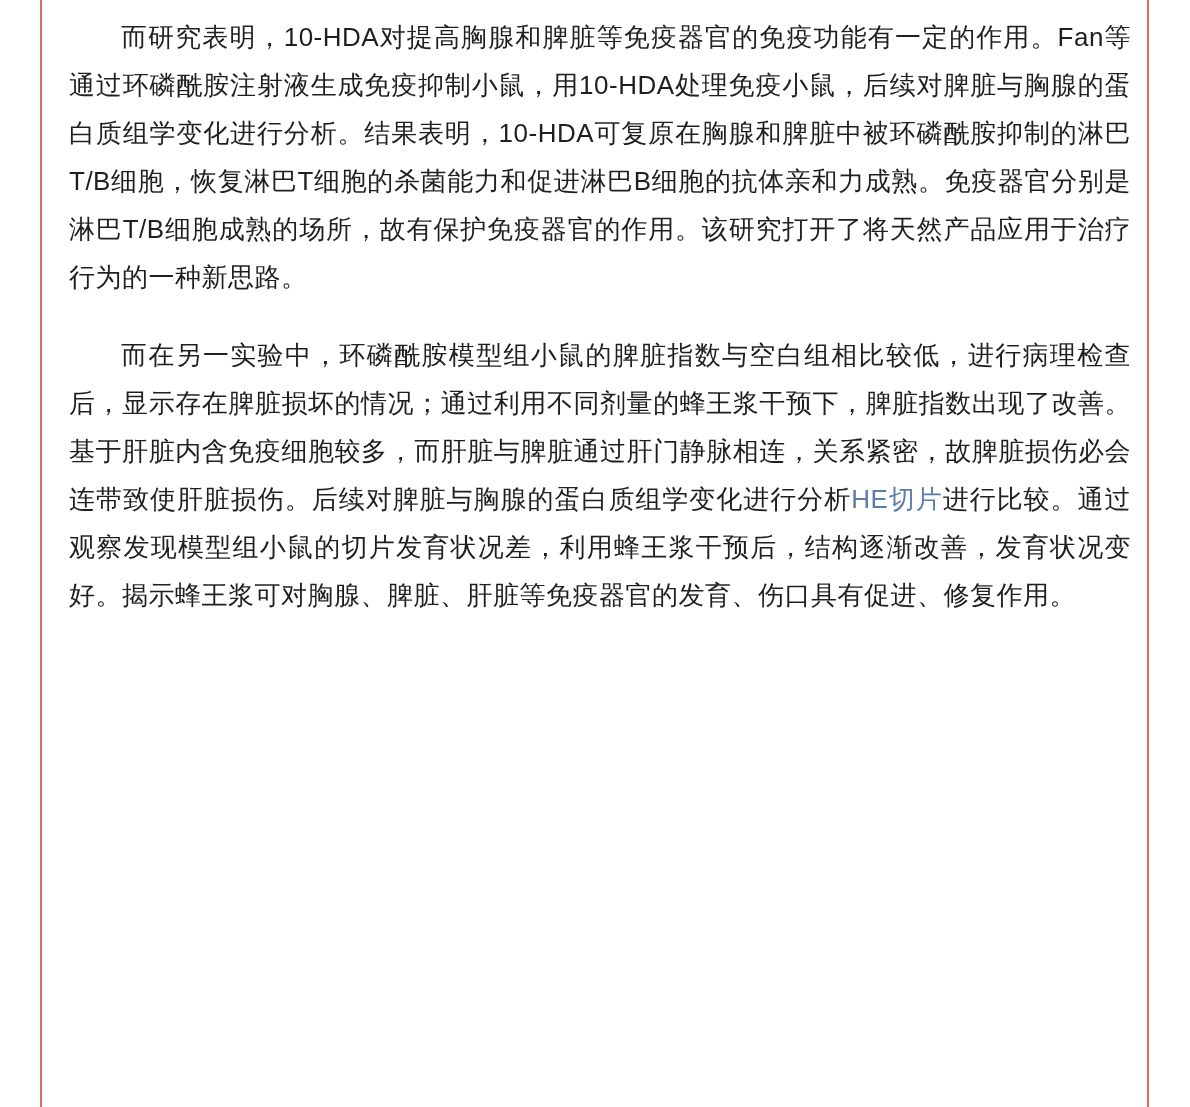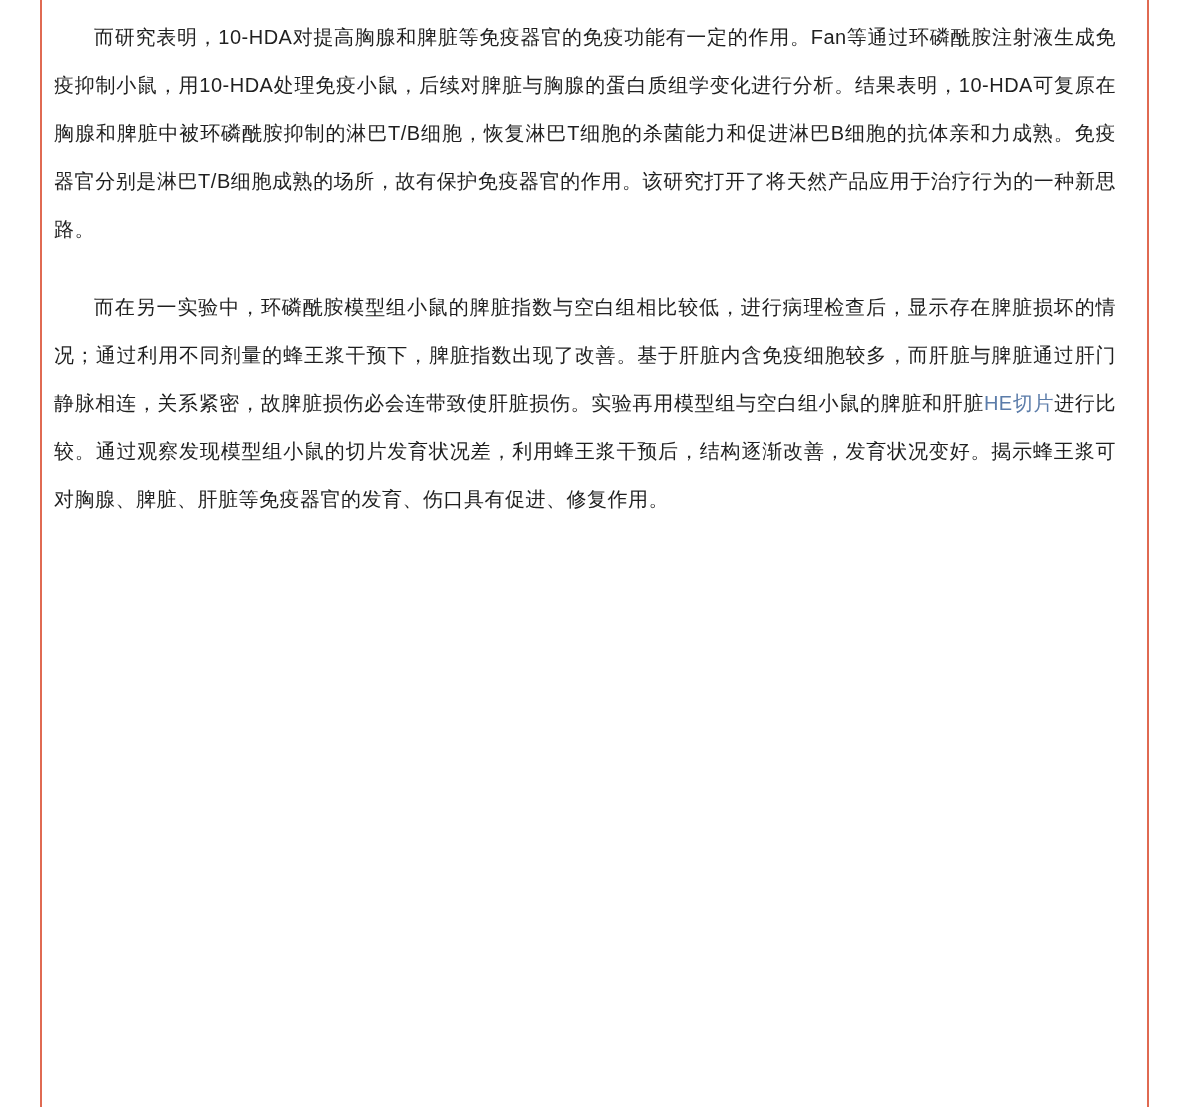--- a/index.html
+++ b/index.html
@@ -15,23 +15,23 @@
     position:relative;overflow:hidden;
     font-family:"Liberation Sans","DejaVu Sans",sans-serif;
   }
   .margin-rule{
     position:absolute;top:0;bottom:0;width:2px;
     background:var(--rule-color);
   }
   .margin-rule.left{left:40px;}
   .margin-rule.right{left:1147px;}
   .doc-content{
-    position:absolute;top:13px;left:54px;width:1062px;
+    position:absolute;top:13px;left:69px;width:1062px;
     color:var(--text-color);
-    font-size:20px;line-height:48px;
+    font-size:26px;line-height:48px;
     text-align:justify;
     letter-spacing:0.5px;
   }
   .doc-content p{
     text-indent:2em;
     margin:0 0 30px 0;
   }
   .inline-link{
     color:var(--link-color);
     text-decoration:none;
@@ -41,15 +41,15 @@
 </style>
 </head>
 <body>
 
 <div class="margin-rule left"></div>
 <div class="margin-rule right"></div>
 
 <div class="doc-content">
   <p><span>而研究表明，10-HDA对提高胸腺和脾脏等免疫器官的免疫功能有一定的作用。Fan等通过环磷酰胺注射液生成免疫抑制小鼠，用10-HDA处理免疫小鼠，后续对脾脏与胸腺的蛋白质组学变化进行分析。结果表明，10-HDA可复原在胸腺和脾脏中被环磷酰胺抑制的淋巴T/B细胞，恢复淋巴T细胞的杀菌能力和促进淋巴B细胞的抗体亲和力成熟。免疫器官分别是淋巴T/B细胞成熟的场所，故有保护免疫器官的作用。该研究打开了将天然产品应用于治疗行为的一种新思路。</span></p>
 
-  <p><span>而在另一实验中，环磷酰胺模型组小鼠的脾脏指数与空白组相比较低，进行病理检查后，显示存在脾脏损坏的情况；通过利用不同剂量的蜂王浆干预下，脾脏指数出现了改善。基于肝脏内含免疫细胞较多，而肝脏与脾脏通过肝门静脉相连，关系紧密，故脾脏损伤必会连带致使肝脏损伤。实验再用模型组与空白组小鼠的脾脏和肝脏</span><a class="inline-link">HE切片</a><span>进行比较。通过观察发现模型组小鼠的切片发育状况差，利用蜂王浆干预后，结构逐渐改善，发育状况变好。揭示蜂王浆可对胸腺、脾脏、肝脏等免疫器官的发育、伤口具有促进、修复作用。</span></p>
+  <p><span>而在另一实验中，环磷酰胺模型组小鼠的脾脏指数与空白组相比较低，进行病理检查后，显示存在脾脏损坏的情况；通过利用不同剂量的蜂王浆干预下，脾脏指数出现了改善。基于肝脏内含免疫细胞较多，而肝脏与脾脏通过肝门静脉相连，关系紧密，故脾脏损伤必会连带致使肝脏损伤。后续对脾脏与胸腺的蛋白质组学变化进行分析</span><a class="inline-link">HE切片</a><span>进行比较。通过观察发现模型组小鼠的切片发育状况差，利用蜂王浆干预后，结构逐渐改善，发育状况变好。揭示蜂王浆可对胸腺、脾脏、肝脏等免疫器官的发育、伤口具有促进、修复作用。</span></p>
 
 </div>
 
 </body></html>

